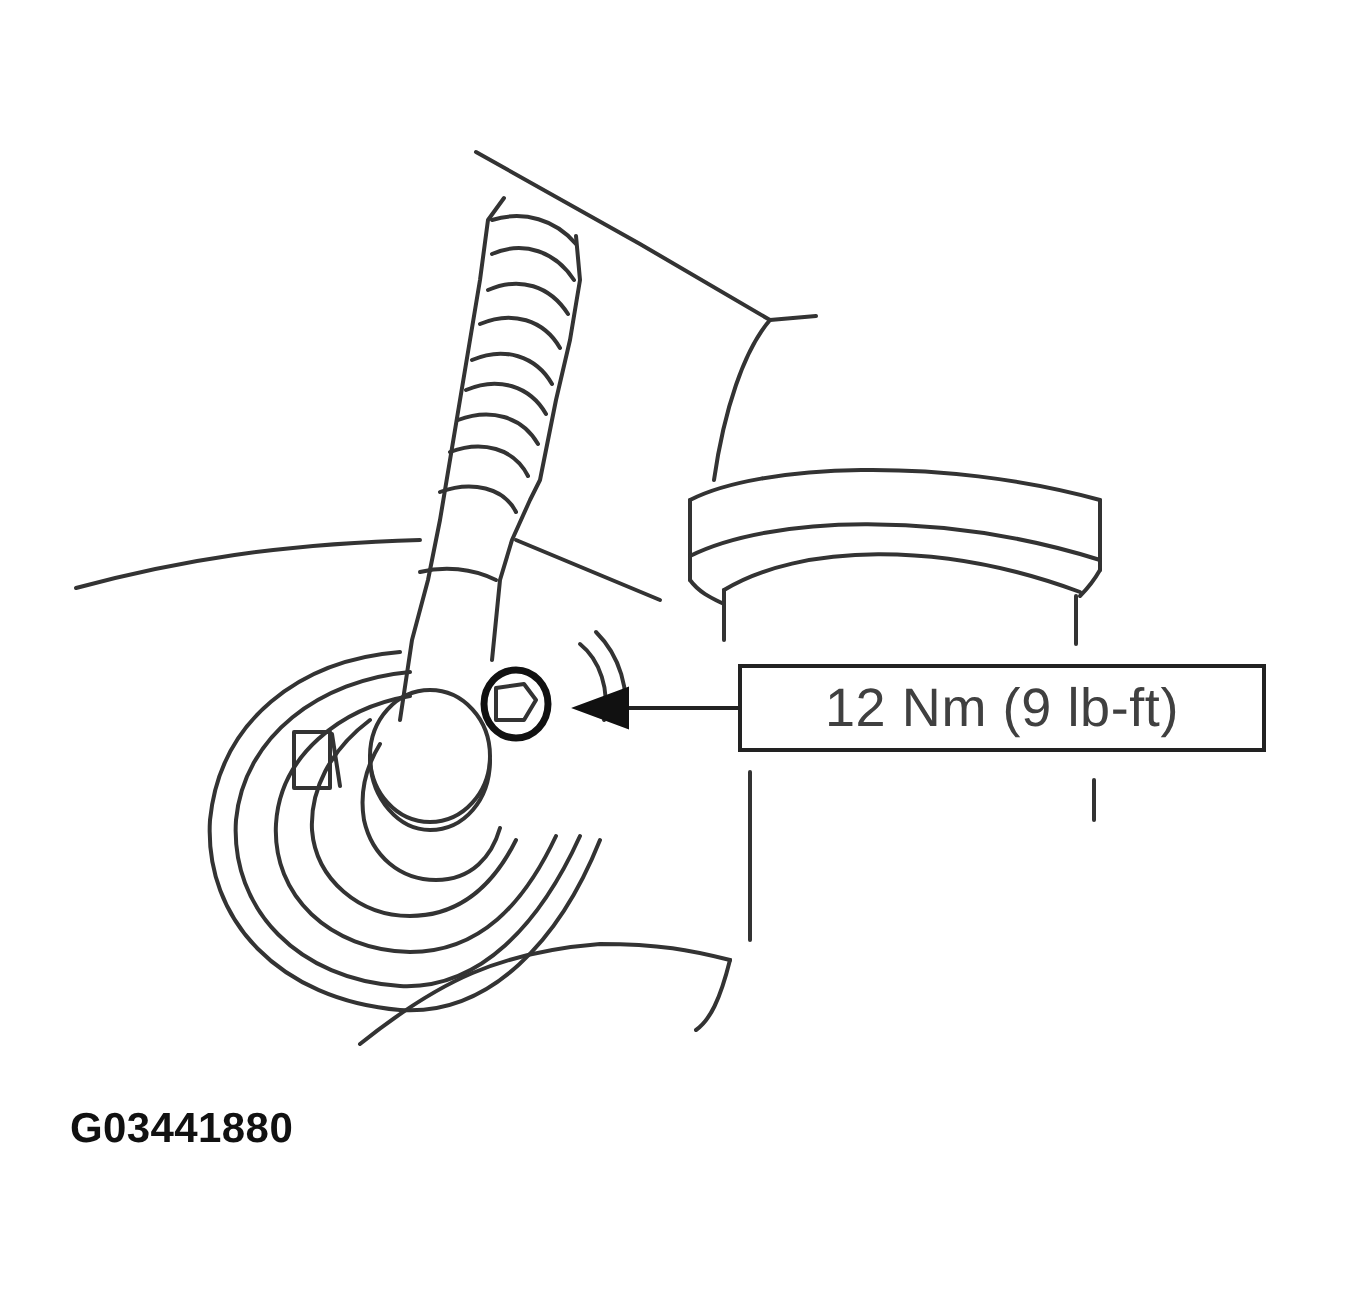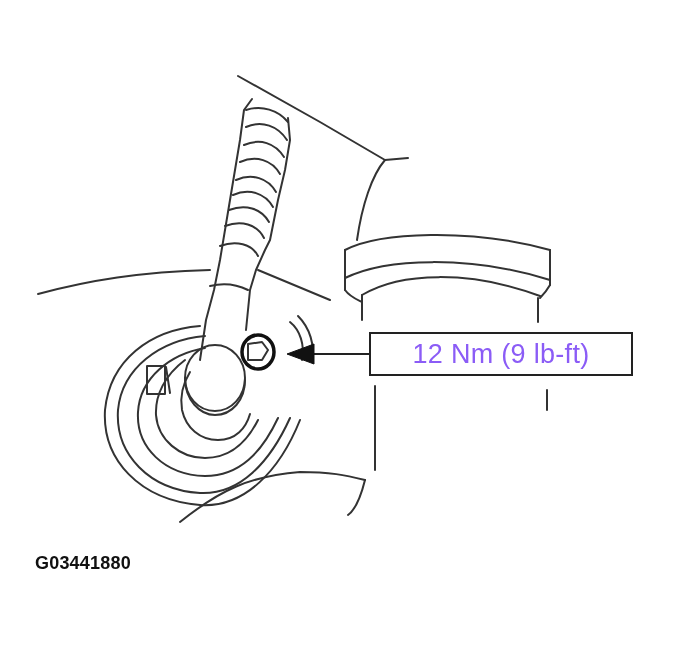--- a/index.html
+++ b/index.html
@@ -36,29 +36,29 @@
       height: 44px;
       border: 2px solid #222222;
       box-sizing: border-box;
       background: #ffffff;
       display: flex;
       align-items: center;
       justify-content: center;
     }
     .callout-text {
       font-size: 27px;
-      color: #8b5cf6;
+      color: #404040;
       letter-spacing: 0.3px;
       white-space: nowrap;
     }
     .figure-id {
       position: absolute;
       left: 35px;
       top: 553px;
-      font-size: 18px;
+      font-size: 21px;
       font-weight: bold;
       color: #111111;
       letter-spacing: 0.2px;
     }
   </style>
 </head>
 <body>
 
 <svg id="illustration" viewBox="0 0 685 650" xmlns="http://www.w3.org/2000/svg">
 

